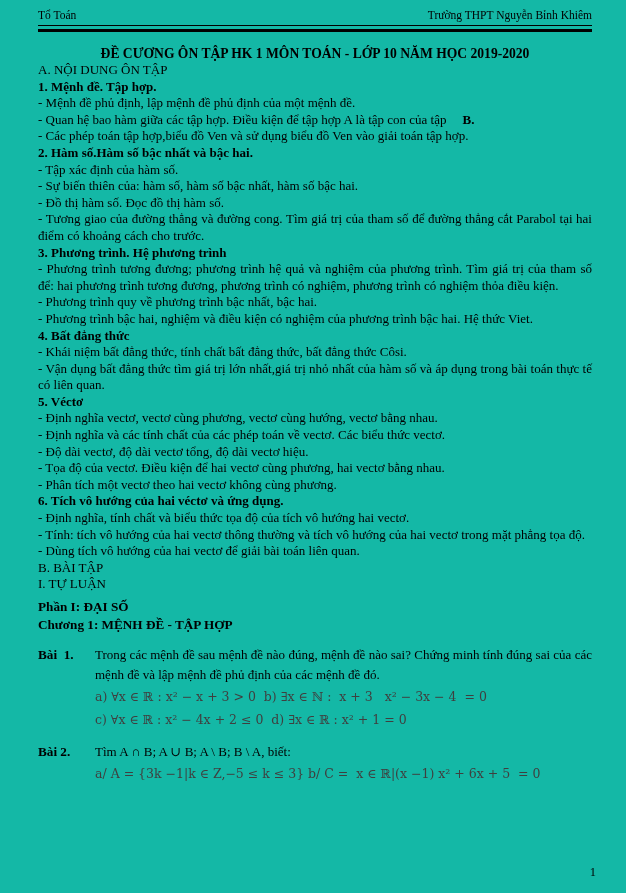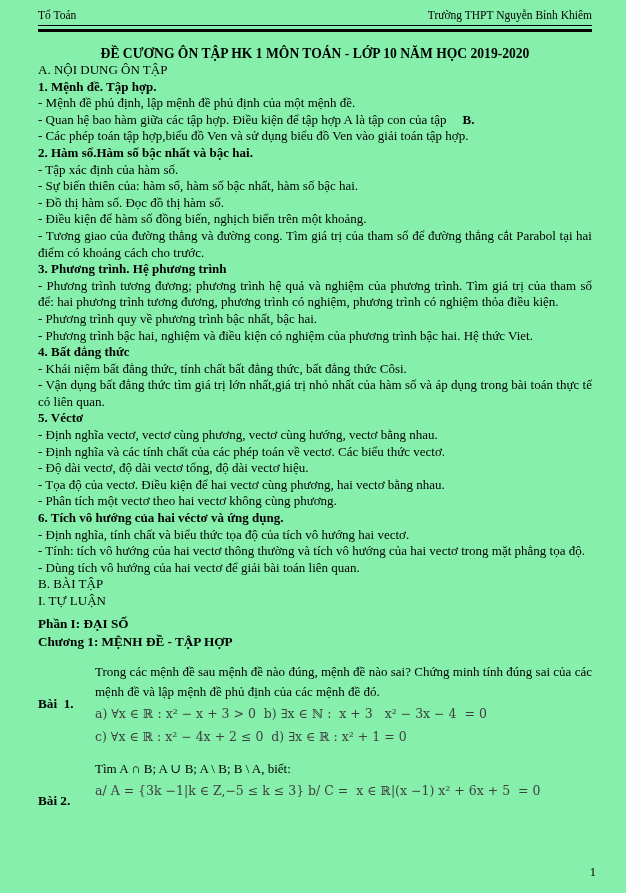--- a/index.html
+++ b/index.html
@@ -1,37 +1,37 @@
 <!DOCTYPE html>
 <html><head>
 <meta charset="utf-8">
 <style>
   html,body{margin:0;padding:0;background:#ffffff;}
   .page{
-    width:626px;height:893px;background:#86efac;box-sizing:border-box;
+    width:626px;height:893px;background:#14b8a6;box-sizing:border-box;
     padding:8px 34px 0 38px;position:relative;overflow:hidden;
     font-family:"Liberation Serif","DejaVu Serif",serif;color:#000;
   }
   .header-row{
     display:flex;justify-content:space-between;align-items:flex-end;
     font-size:11.5px;line-height:15px;padding-bottom:2px;border-bottom:1px solid #000;
   }
   .header-rule{height:3px;background:#000;margin-top:3px;}
   .doc-title{
     text-align:center;font-weight:bold;font-size:13.6px;line-height:17px;margin-top:13px;
   }
   .sec-heading{font-weight:normal;font-size:13px;line-height:16.6px;}
   .topic-heading{font-weight:bold;font-size:13px;line-height:16.6px;}
   .topic-item{font-size:13px;line-height:16.6px;text-align:justify;}
   .bold-suffix{font-weight:bold;margin-left:16px;}
   .center-block{margin-top:5px;}
   .center-heading{font-weight:bold;font-size:13.2px;line-height:18px;}
   .prob{display:flex;margin-top:11px;}
   .prob-label{
-    flex:0 0 57px;width:57px;font-weight:bold;font-size:13.2px;line-height:20px;white-space:pre;margin-top:32px;
+    flex:0 0 57px;width:57px;font-weight:bold;font-size:13.2px;line-height:20px;white-space:pre;
   }
   .prob-body{flex:1;min-width:0;}
   .prob-text{font-size:13px;line-height:20px;text-align:justify;}
   .math-line{
     font-size:12.5px;line-height:23px;white-space:pre-wrap;color:#3f3f3f;
     font-family:"DejaVu Serif","DejaVu Sans",serif;
   }
   .page-number{position:absolute;right:30px;bottom:14px;font-size:12.5px;line-height:14px;}
 </style>
 </head>
@@ -51,21 +51,20 @@
 
   <div id="outline">
       <div class="topic-heading">1. Mệnh đề. Tập hợp.</div>
       <div class="topic-item"><span>- Mệnh đề phủ định, lập mệnh đề phủ định của một mệnh đề.</span></div>
       <div class="topic-item"><span>- Quan hệ bao hàm giữa các tập hợp. Điều kiện để tập hợp A là tập con của tập</span><span class="bold-suffix">B.</span></div>
       <div class="topic-item"><span>- Các phép toán tập hợp,biểu đồ Ven và sử dụng biểu đồ Ven vào giải toán tập hợp.</span></div>
       <div class="topic-heading">2. Hàm số.Hàm số bậc nhất và bậc hai.</div>
       <div class="topic-item"><span>- Tập xác định của hàm số.</span></div>
       <div class="topic-item"><span>- Sự biến thiên của: hàm số, hàm số bậc nhất, hàm số bậc hai.</span></div>
       <div class="topic-item"><span>- Đồ thị hàm số. Đọc đồ thị hàm số.</span></div>
-      <div class="topic-item"><span>- Điều kiện để hàm số đồng biến, nghịch biến trên một khoảng.</span></div>
       <div class="topic-item"><span>- Tương giao của đường thẳng và đường cong. Tìm giá trị của tham số để đường thẳng cắt Parabol tại hai điểm có khoảng cách cho trước.</span></div>
       <div class="topic-heading">3. Phương trình. Hệ phương trình</div>
       <div class="topic-item"><span>- Phương trình tương đương; phương trình hệ quả và nghiệm của phương trình. Tìm giá trị của tham số để: hai phương trình tương đương, phương trình có nghiệm, phương trình có nghiệm thỏa điều kiện.</span></div>
       <div class="topic-item"><span>- Phương trình quy về phương trình bậc nhất, bậc hai.</span></div>
       <div class="topic-item"><span>- Phương trình bậc hai, nghiệm và điều kiện có nghiệm của phương trình bậc hai. Hệ thức Viet.</span></div>
       <div class="topic-heading">4. Bất đẳng thức</div>
       <div class="topic-item"><span>- Khái niệm bất đẳng thức, tính chất bất đẳng thức, bất đẳng thức Côsi.</span></div>
       <div class="topic-item"><span>- Vận dụng bất đẳng thức tìm giá trị lớn nhất,giá trị nhỏ nhất của hàm số và áp dụng trong bài toán thực tế có liên quan.</span></div>
       <div class="topic-heading">5. Véctơ</div>
       <div class="topic-item"><span>- Định nghĩa vectơ, vectơ cùng phương, vectơ cùng hướng, vectơ bằng nhau.</span></div>

